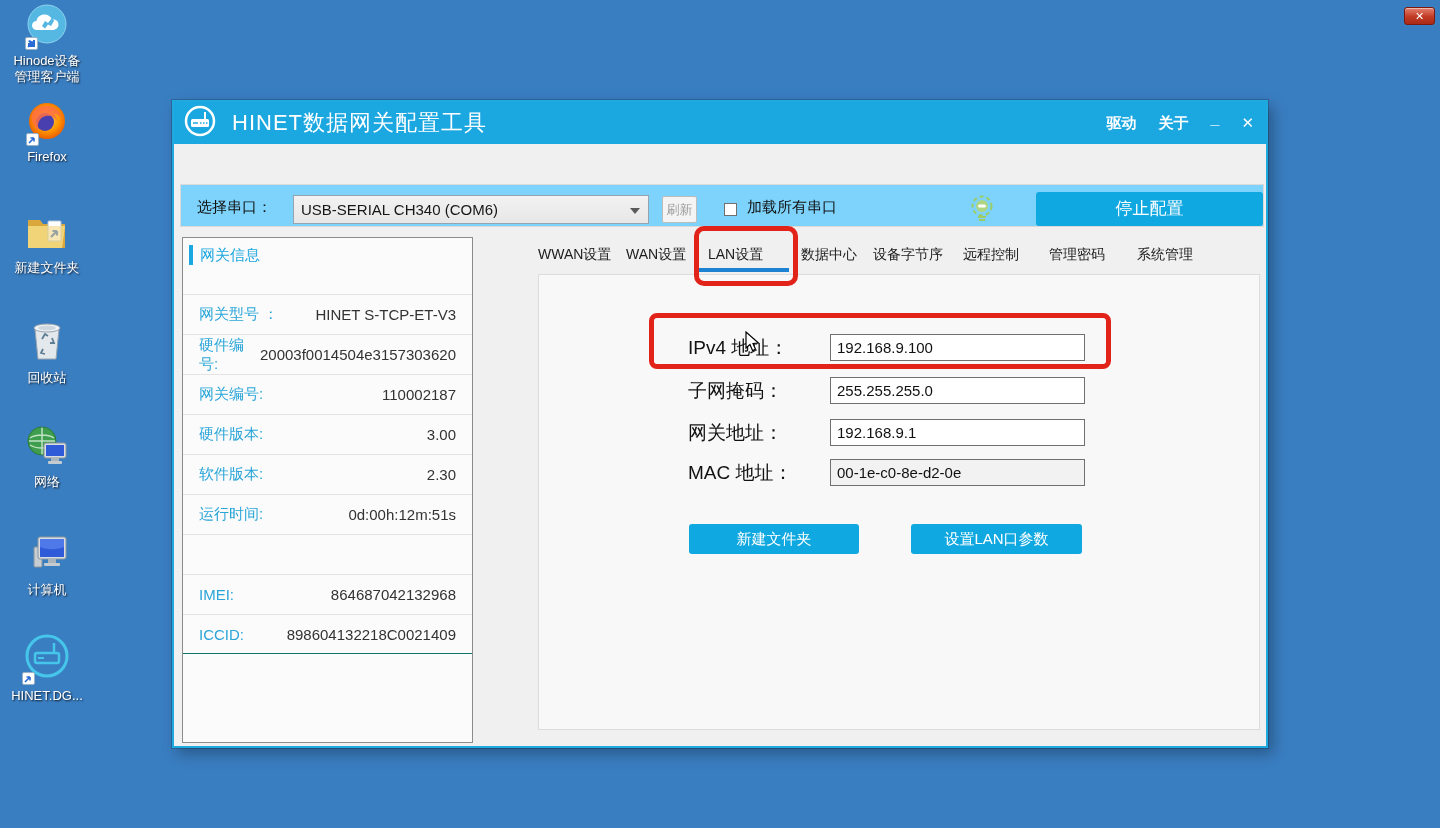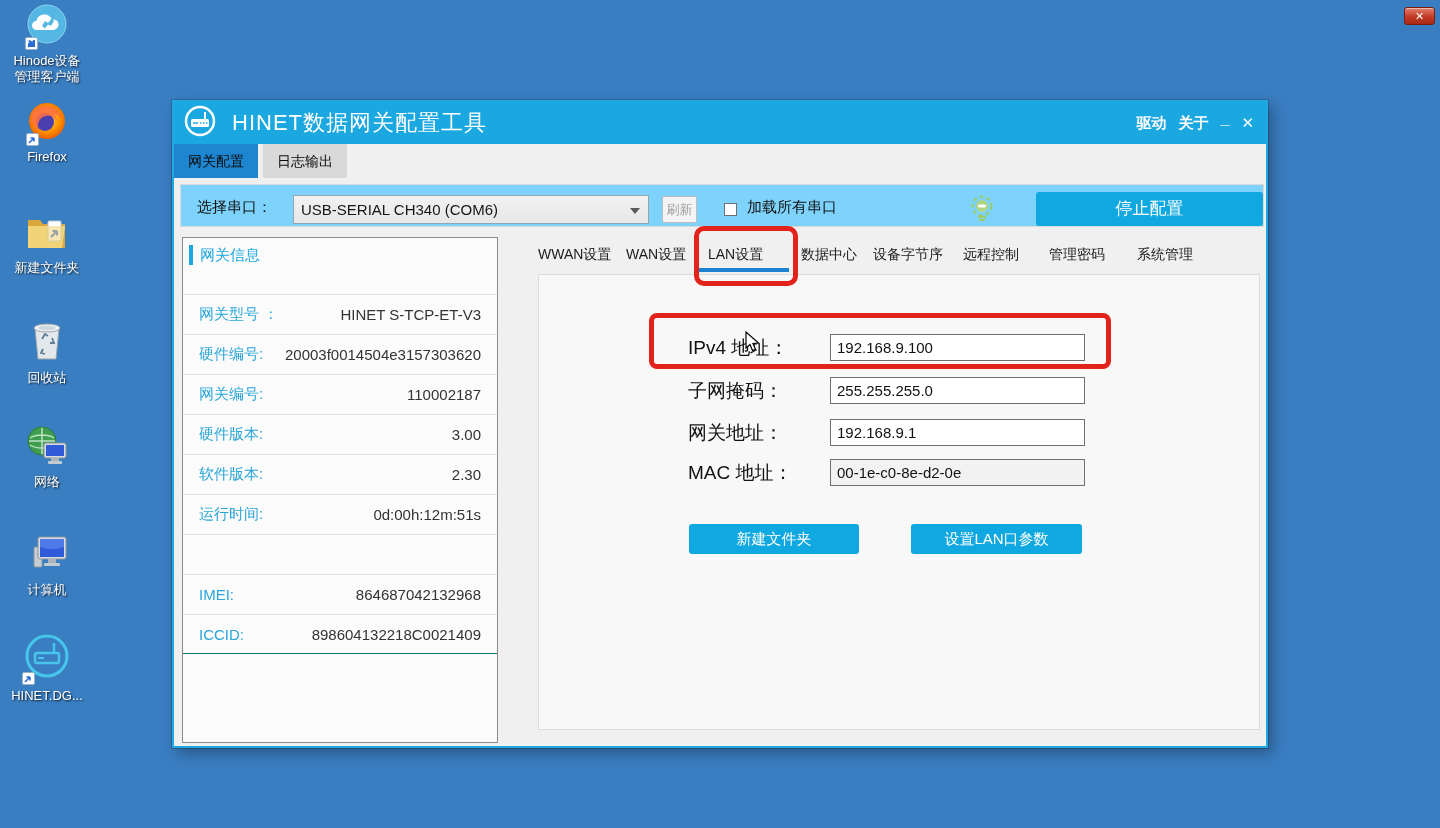--- a/index.html
+++ b/index.html
@@ -47,21 +47,21 @@
   .titlebar {
     position:absolute; left:0; top:0; right:0; height:42px; background:#1ba7e0;
     display:flex; align-items:center;
   }
   .titlebar .app-icon { margin-left:10px; }
   .titlebar .title {
     margin-left:16px; color:#fff; font-size:22px; letter-spacing:1px;
   }
   .titlebar .tb-actions {
     position:absolute; right:12px; top:0; height:42px;
-    display:flex; align-items:center; gap:12px;
+    display:flex; align-items:center; gap:22px;
   }
   .tb-btn { color:#fff; font-size:15px; font-weight:bold; cursor:pointer; }
   .tb-btn.minimize { font-size:16px; position:relative; top:-4px; }
 
   .main-tabs { position:absolute; left:0; top:42px; height:34px; display:flex; }
   .main-tab {
     height:34px; line-height:34px; padding:0 14px; font-size:14px; color:#0a0a0a;
     cursor:pointer;
   }
   .main-tab.active { background:#1e86d0; }
@@ -96,21 +96,21 @@
   .loadall-label { position:absolute; left:566px; top:13px; font-size:15px; color:#111; }
   .robot-icon { position:absolute; left:789px; top:10px; width:24px; height:28px; }
   .stop-btn {
     position:absolute; left:855px; top:7px; width:227px; height:34px;
     background:#10a8e0; border-radius:3px; color:#fff; font-size:17px;
     text-align:center; line-height:34px; cursor:pointer;
   }
 
   
   .info-panel {
-    position:absolute; left:8px; top:135px; width:316px; height:506px;
+    position:absolute; left:8px; top:135px; width:291px; height:506px;
     background:#fbfbfb; border:1px solid #8c8c8c;
   }
   .info-header { position:relative; height:56px; }
   .info-header .bar {
     position:absolute; left:6px; top:7px; width:4px; height:20px; background:#1ba7e0;
   }
   .info-header .info-title {
     position:absolute; left:17px; top:8px; font-size:15px; color:#1ba7e0;
   }
   .info-row {
@@ -287,24 +287,20 @@
     </span>
     <span class="title">HINET数据网关配置工具</span>
     <span class="tb-actions">
       <span class="tb-btn">驱动</span>
       <span class="tb-btn">关于</span>
       <span class="tb-btn minimize">_</span>
       <span class="tb-btn">✕</span>
     </span>
   </div>
 
-  <div class="main-tabs">
-    <span class="main-tab active">网关配置</span>
-    <span class="main-tab inactive">日志输出</span>
-  </div>
 
   <div class="toolbar">
     <span class="port-label">选择串口：</span>
     <div class="combobox">
       <span class="combo-text">USB-SERIAL CH340 (COM6)</span>
       <span class="arrow"></span>
     </div>
     <div class="refresh-btn">刷新</div>
     <span class="checkbox"></span>
     <span class="loadall-label">加载所有串口</span>

